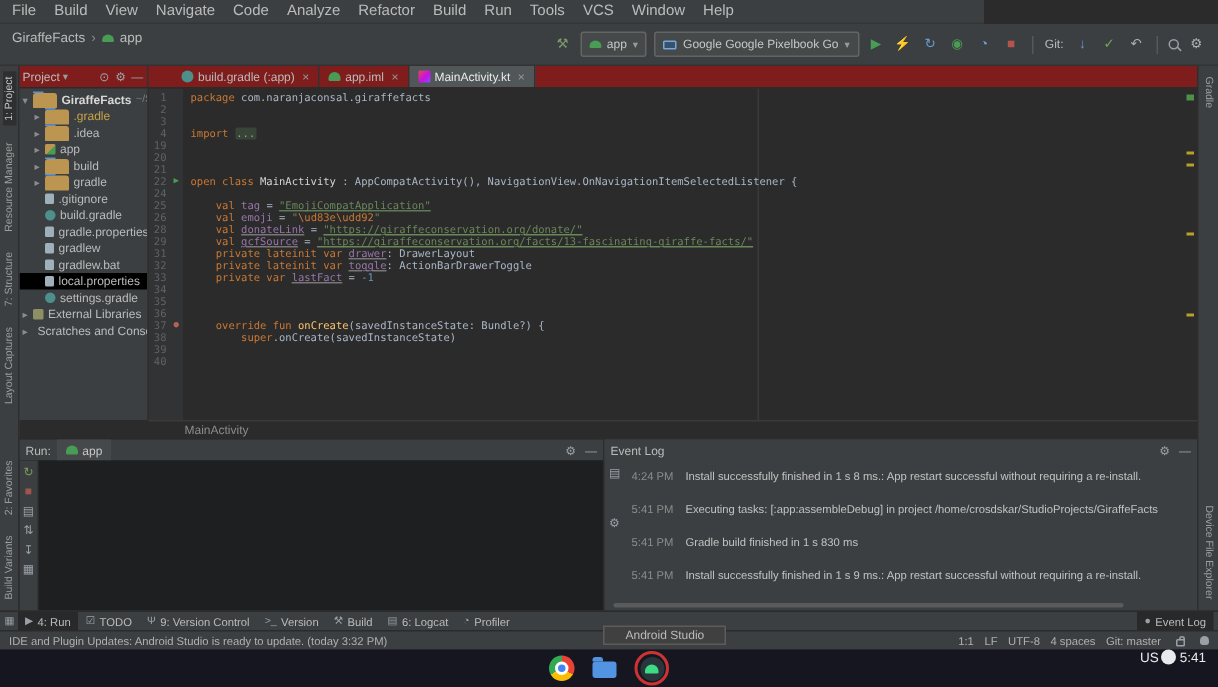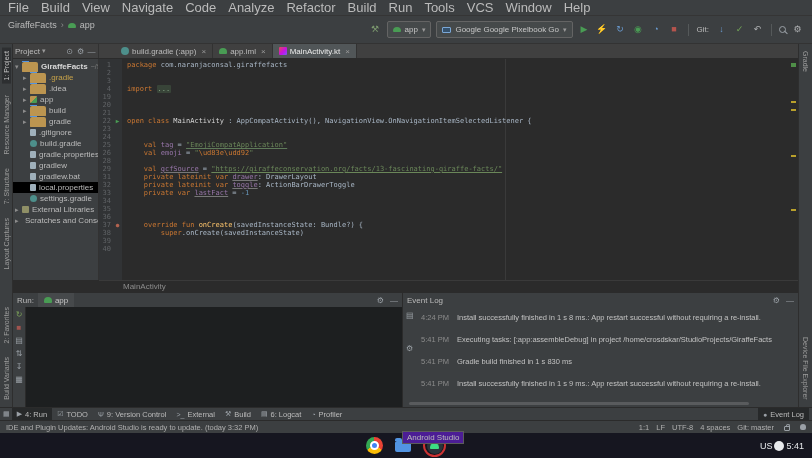--- a/index.html
+++ b/index.html
@@ -2,22 +2,22 @@
 <html><head>
 <meta charset="utf-8">
 <style>
   *{box-sizing:border-box;margin:0;padding:0}
   html,body{width:812px;height:458px;overflow:hidden;background:#2b2b2b;
     font-family:"Liberation Sans",sans-serif;-webkit-user-select:none;user-select:none}
   #app{position:relative;width:812px;height:458px;overflow:hidden;color:#bbb}
   .abs{position:absolute}
 
   
-  #menubar{left:0;top:0;width:812px;height:16px;background:#3c3f41;display:flex;align-items:center;
-    padding-left:2px;font-size:13px;color:#bbb;border-bottom:1px solid #353535}
+  #menubar{left:0;top:0;width:656px;height:16px;background:#3c3f41;display:flex;align-items:center;
+    padding-left:2px;font-size:10px;color:#bbb;border-bottom:1px solid #353535}
   .mitem{padding:0 6px;white-space:nowrap}
 
   
   #toolbar{left:0;top:16px;width:812px;height:28px;background:#3c3f41;display:flex;align-items:center;
     justify-content:space-between;padding:0 8px;border-bottom:1px solid #333}
   .crumbs{display:flex;align-items:center;gap:4px;font-size:9px;color:#bbb;align-self:flex-start;margin-top:4px}
   .chev{color:#8c8c8c;font-size:9px}
   .tbright{display:flex;align-items:center;gap:5px}
   .combo{display:flex;align-items:center;gap:4px;height:17px;padding:0 5px;font-size:8px;color:#c7c7c7;
     background:#45494a;border:1px solid #646464;border-radius:2px;white-space:nowrap}
@@ -33,21 +33,21 @@
   .tbico.gitu{color:#6a9bd1}
   .tbico.gitc{color:#73a657}
   .gitlabel{font-size:8px;color:#bbb;margin:0 1px}
   .vdiv{width:1px;height:12px;background:#55595a;margin:0 2px}
   .lens{position:relative;width:7px;height:7px;border:1px solid #9aa0a6;border-radius:50%;display:inline-block}
   .lens::after{content:"";position:absolute;width:4px;height:1px;background:#9aa0a6;right:-3px;bottom:-1px;transform:rotate(45deg)}
   .ic-android{width:8px;height:5px;background:#499c54;border-radius:4px 4px 1px 1px;display:inline-block;flex:none}
   .ic-device{width:9px;height:6px;background:#35526e;border:1px solid #7aa7d7;border-radius:1px;display:inline-block;flex:none}
 
   
-  #tabrow{left:0;top:44px;width:812px;height:15px;background:#404040;display:flex;border-bottom:1px solid #2b2b2b}
+  #tabrow{left:0;top:44px;width:812px;height:15px;background:#7f1d1d;display:flex;border-bottom:1px solid #2b2b2b}
   .pheader{width:86px;margin-left:13px;display:flex;align-items:center;font-size:8px;color:#bbb;
     border-right:1px solid #323232;padding:0 2px;gap:2px;overflow:hidden}
   .phspacer{flex:1}
   .phico{font-size:8px;color:#9aa0a6;width:9px;text-align:center}
   #tabs{display:flex;margin-left:16px}
   .etab{display:flex;align-items:center;gap:3px;padding:0 6px;font-size:8px;color:#bbb;border-right:1px solid #323232;white-space:nowrap}
   .etab.active{background:#515658;color:#eaeaea}
   .icx{width:8px;height:8px;flex:none;border-radius:1px}
   .icx.gradle{background:#4d8f8b;border-radius:50%}
   .icx.android{background:#499c54;border-radius:4px 4px 1px 1px;height:6px}
@@ -152,25 +152,25 @@
   #taskbar{left:0;top:433px;width:812px;height:25px;background:#161620}
   .tcenter{position:absolute;left:50%;top:0;height:25px;transform:translateX(-50%);display:flex;align-items:center;gap:12px}
   .chrome{width:17px;height:17px;border-radius:50%;position:relative;
     background:conic-gradient(#ea4335 0 120deg,#fbbc05 120deg 240deg,#34a853 240deg 360deg)}
   .chrome::after{content:"";position:absolute;left:4px;top:4px;width:5px;height:5px;background:#4285f4;border:2px solid #fff;border-radius:50%}
   .folder{width:16px;height:11px;background:#5294e2;border-radius:2px;position:relative;margin-top:2px}
   .folder::before{content:"";position:absolute;top:-3px;left:0;width:7px;height:3px;background:#5294e2;border-radius:2px 2px 0 0}
   .asring{width:23px;height:23px;border:2px solid #cc3333;border-radius:50%;display:flex;align-items:center;justify-content:center}
   .asicon{width:16px;height:16px;border-radius:50%;background:#29353b;display:flex;align-items:center;justify-content:center}
   .asicon::after{content:"";width:9px;height:6px;background:#3ddc84;border-radius:5px 5px 1px 1px}
-  .tright{position:absolute;right:8px;top:0;height:25px;display:flex;align-items:center;gap:2px;color:#e8eaed;font-size:9px}
+  .tright{position:absolute;right:8px;top:0;height:25px;display:flex;align-items:flex-start;gap:2px;color:#e8eaed;font-size:9px}
   .tcirc{width:10px;height:10px;border-radius:50%;background:#e8eaed}
 
-  #tooltip{position:absolute;left:402px;top:431px;background:#4c1d95;border:1px solid #5c5c5c;color:#bbb;
-    font-size:8px;padding:1px 4px;z-index:60;white-space:nowrap}
+  #tooltip{position:absolute;left:402px;top:417px;background:#404040;border:1px solid #5c5c5c;color:#bbb;
+    font-size:8px;padding:1px 14px;z-index:60;white-space:nowrap}
 </style>
 </head>
 <body>
 
 <div id="app">
 
   <div id="menubar" class="abs">
 
   <span class="mitem">File</span>
       <span class="mitem">Build</span>
@@ -365,25 +365,24 @@
   <div id="editor" class="abs">
     <div>
         <div class="crow"><span class="gnum">1</span><span class="gico"></span><span class="cbody"><span class="kw">package </span><span class="plain">com.naranjaconsal.giraffefacts</span></span></div>
         <div class="crow"><span class="gnum">2</span><span class="gico"></span><span class="cbody"></span></div>
         <div class="crow"><span class="gnum">3</span><span class="gico"></span><span class="cbody"></span></div>
         <div class="crow"><span class="gnum">4</span><span class="gico"></span><span class="cbody"><span class="kw">import </span><span class="fold">...</span></span></div>
         <div class="crow"><span class="gnum">19</span><span class="gico"></span><span class="cbody"></span></div>
         <div class="crow"><span class="gnum">20</span><span class="gico"></span><span class="cbody"></span></div>
         <div class="crow"><span class="gnum">21</span><span class="gico"></span><span class="cbody"></span></div>
         <div class="crow"><span class="gnum">22</span><span class="gico run">▶</span><span class="cbody"><span class="kw">open class </span><span class="cname">MainActivity</span><span class="plain"> : AppCompatActivity(), NavigationView.OnNavigationItemSelectedListener {</span></span></div>
-        <div class="crow"><span class="gnum">23</span><span class="gico"></span><span class="cbody"></span></div>
         <div class="crow"><span class="gnum">24</span><span class="gico"></span><span class="cbody"></span></div>
         <div class="crow"><span class="gnum">25</span><span class="gico"></span><span class="cbody"><span class="plain">    </span><span class="kw">val </span><span class="prop">tag</span><span class="plain"> = </span><span class="stru">"EmojiCompatApplication"</span></span></div>
         <div class="crow"><span class="gnum">26</span><span class="gico"></span><span class="cbody"><span class="plain">    </span><span class="kw">val </span><span class="prop">emoji</span><span class="plain"> = </span><span class="str">"</span><span class="esc">\ud83e\udd92</span><span class="str">"</span></span></div>
-        <div class="crow"><span class="gnum">28</span><span class="gico"></span></div>
+        <div class="crow"><span class="gnum">28</span><span class="gico"></span><span class="cbody"><span class="plain">    </span><span class="kw">val </span><span class="propw">donateLink</span><span class="plain"> = </span><span class="strl">"https://giraffeconservation.org/donate/"</span></span></div>
         <div class="crow"><span class="gnum">29</span><span class="gico"></span><span class="cbody"><span class="plain">    </span><span class="kw">val </span><span class="propw">gcfSource</span><span class="plain"> = </span><span class="strl">"https://giraffeconservation.org/facts/13-fascinating-giraffe-facts/"</span></span></div>
         <div class="crow"><span class="gnum">31</span><span class="gico"></span><span class="cbody"><span class="plain">    </span><span class="kw">private lateinit var </span><span class="propw">drawer</span><span class="plain">: DrawerLayout</span></span></div>
         <div class="crow"><span class="gnum">32</span><span class="gico"></span><span class="cbody"><span class="plain">    </span><span class="kw">private lateinit var </span><span class="propw">toggle</span><span class="plain">: ActionBarDrawerToggle</span></span></div>
         <div class="crow"><span class="gnum">33</span><span class="gico"></span><span class="cbody"><span class="plain">    </span><span class="kw">private var </span><span class="propw">lastFact</span><span class="plain"> = </span><span class="num">-1</span></span></div>
         <div class="crow"><span class="gnum">34</span><span class="gico"></span><span class="cbody"></span></div>
         <div class="crow"><span class="gnum">35</span><span class="gico"></span><span class="cbody"></span></div>
         <div class="crow"><span class="gnum">36</span><span class="gico"></span><span class="cbody"></span></div>
         <div class="crow"><span class="gnum">37</span><span class="gico ovr">●</span><span class="cbody"><span class="plain">    </span><span class="kw">override fun </span><span class="fn">onCreate</span><span class="plain">(savedInstanceState: Bundle?) {</span></span></div>
         <div class="crow"><span class="gnum">38</span><span class="gico"></span><span class="cbody"><span class="plain">        </span><span class="kw">super</span><span class="plain">.onCreate(savedInstanceState)</span></span></div>
         <div class="crow"><span class="gnum">39</span><span class="gico"></span><span class="cbody"></span></div>
@@ -468,21 +467,21 @@
         <div class="twb">
           <span class="twbg">☑</span>
           <span>TODO</span>
         </div>
         <div class="twb">
           <span class="twbg">Ψ</span>
           <span>9: Version Control</span>
         </div>
         <div class="twb">
           <span class="twbg">&gt;_</span>
-          <span>External</span>
+          <span>Version</span>
         </div>
         <div class="twb">
           <span class="twbg">⚒</span>
           <span>Build</span>
         </div>
         <div class="twb">
           <span class="twbg">▤</span>
           <span>6: Logcat</span>
         </div>
         <div class="twb">

